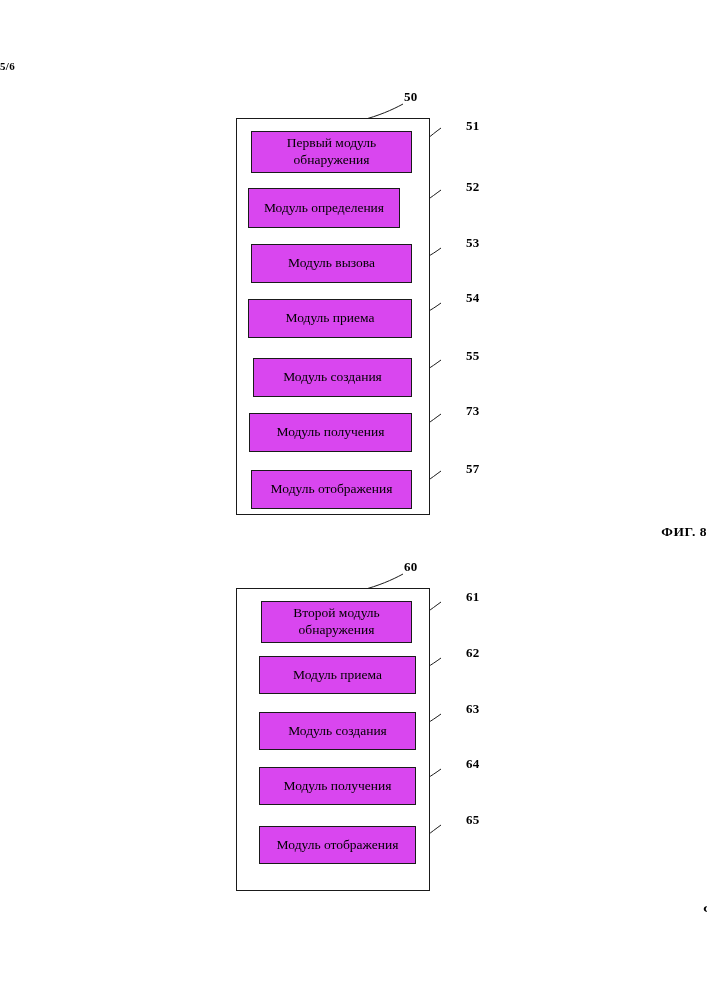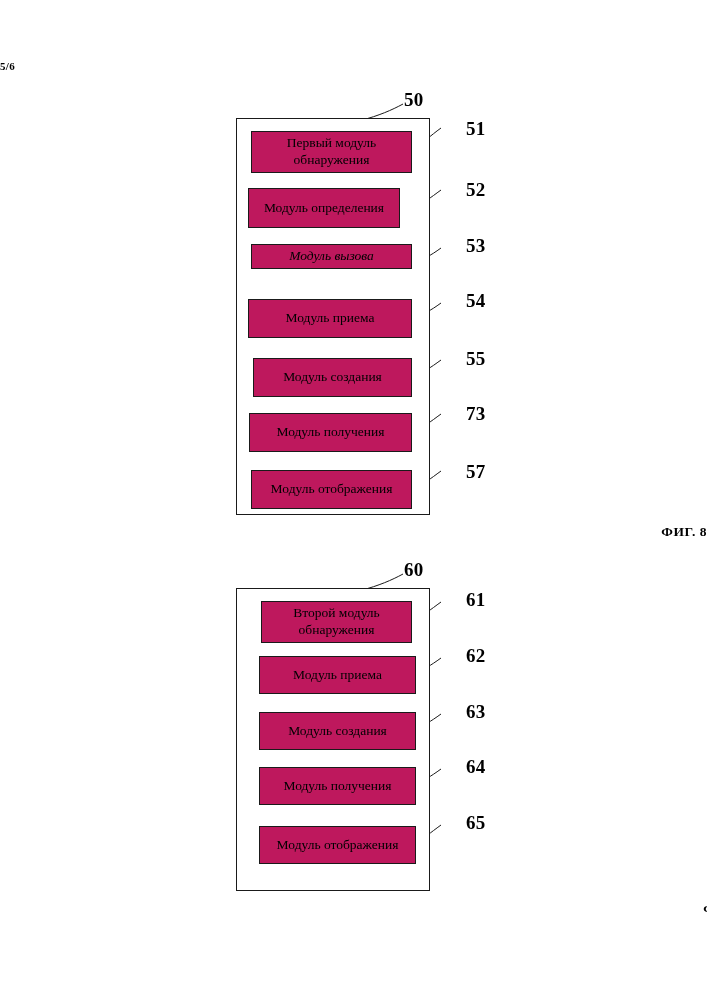--- a/index.html
+++ b/index.html
@@ -31,35 +31,35 @@
   .fig-container {
     position: absolute;
     border: 1px solid #1a1a1a;
     background: #ffffff;
     box-sizing: border-box;
   }
 
   .mod-box {
     position: absolute;
     border: 1px solid #1a1a1a;
-    background: #be185d;
+    background: #d946ef;
     box-sizing: border-box;
     display: flex;
     align-items: center;
     justify-content: center;
     text-align: center;
     font-size: 13.5px;
     line-height: 1.25;
     padding: 2px 4px;
   }
   .mod-box span { display: block; }
 
   .ref-num {
     position: absolute;
-    font-size: 19px;
+    font-size: 13px;
     font-weight: bold;
     letter-spacing: 0.2px;
   }
 
   .fig-caption {
     position: absolute;
     width: 707px;
     left: 0;
     text-align: right;
     font-size: 13.5px;
@@ -115,21 +115,21 @@
   <span>Первый модуль</span>
   <span>обнаружения</span>
 </div>
 <div class="ref-num" style="left:466px; top:118px;">51</div>
 
 <div class="mod-box" style="left:248px; top:188px; width:152px; height:40px;">
   <span>Модуль определения</span>
 </div>
 <div class="ref-num" style="left:466px; top:179px;">52</div>
 
-<div class="mod-box" style="left:251px; top:244px; width:161px; height:25px;font-style:italic;">
+<div class="mod-box" style="left:251px; top:244px; width:161px; height:39px;">
   <span>Модуль вызова</span>
 </div>
 <div class="ref-num" style="left:466px; top:235px;">53</div>
 
 <div class="mod-box" style="left:248px; top:299px; width:164px; height:39px;">
   <span>Модуль приема</span>
 </div>
 <div class="ref-num" style="left:466px; top:290px;">54</div>
 
 <div class="mod-box" style="left:253px; top:358px; width:159px; height:39px;">

